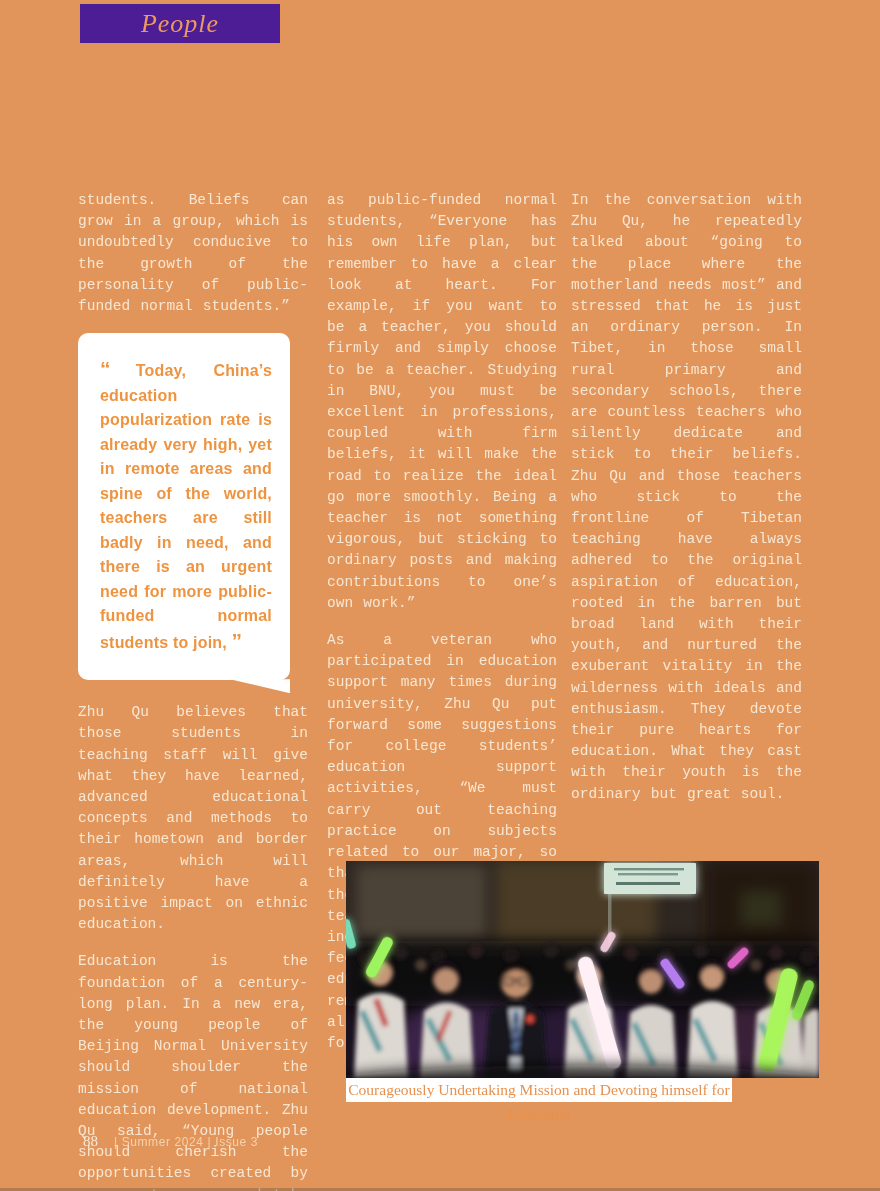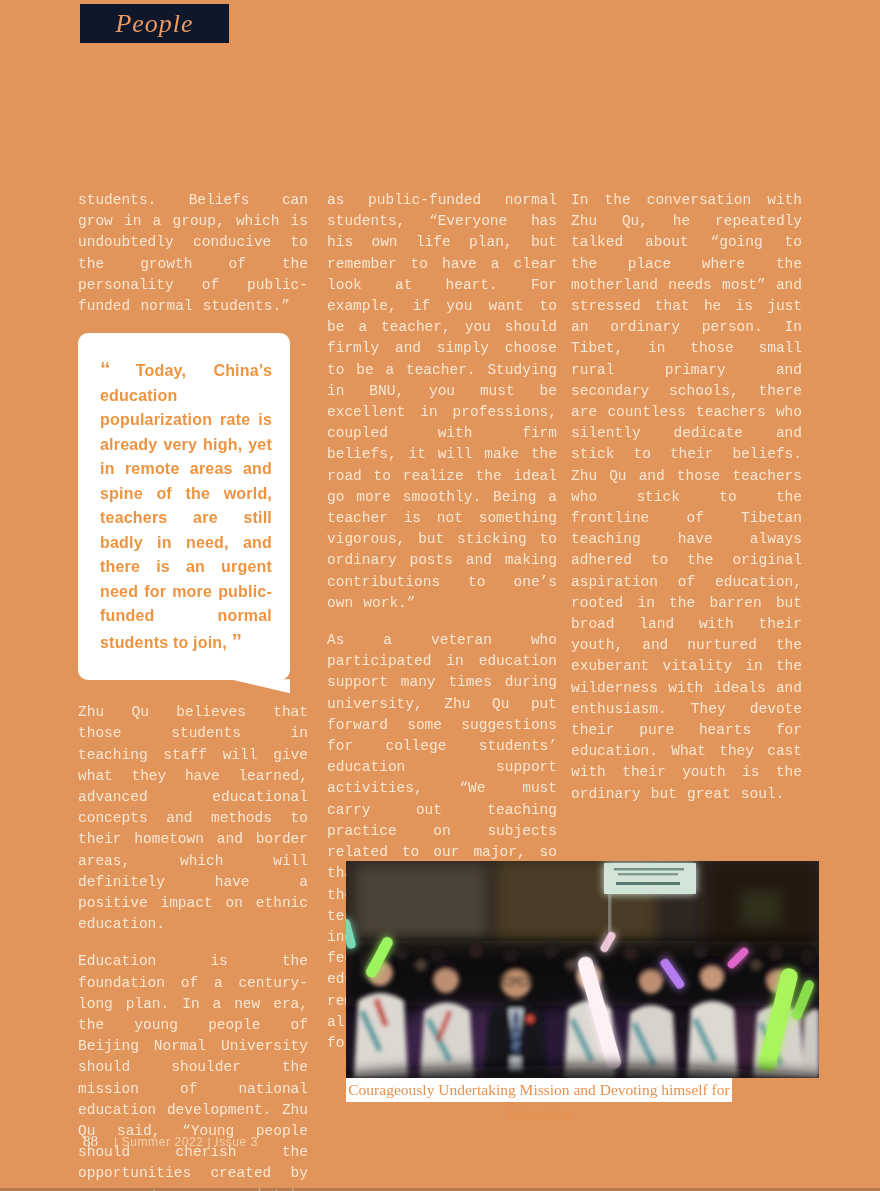--- a/index.html
+++ b/index.html
@@ -5,22 +5,22 @@
   html,body{margin:0;padding:0;}
   .page{
     position:relative;
     width:880px;height:1191px;
     background:#E2955A;
     overflow:hidden;
     font-family:"Liberation Serif", serif;
   }
   
   .header-tab{
-    position:absolute;left:80px;top:4px;width:149px;height:39px;
-    background:#0f172a;
+    position:absolute;left:80px;top:4px;width:200px;height:39px;
+    background:#4c1d95;
     display:flex;align-items:center;justify-content:center;
   }
   .header-tab .header-text{
     font-family:"Liberation Serif", serif;
     font-style:italic;
     font-size:26px;
     color:#EC9A62;
     letter-spacing:1px;
   }
   
@@ -252,17 +252,17 @@
         <rect x="452" y="118" width="10" height="42" rx="5" fill="#8fe84e" opacity="0.95" filter="url(#glow)" transform="rotate(22 457 139)"></rect>
       </g>
 
       <ellipse cx="236" cy="222" rx="260" ry="18" fill="#0a070a" opacity="0.8" filter="url(#blurBig)"></ellipse>
     </svg>
     <figcaption>Courageously Undertaking Mission and Devoting himself for Education</figcaption>
   </figure>
 
   <div class="footer">
     <span class="page-num">88</span>
-    <span class="issue">|  Summer 2022   |   Issue 3</span>
+    <span class="issue">|  Summer 2024   |   Issue 3</span>
   </div>
 
   <div class="bottom-edge"></div>
 </div>
 
 </body></html>

